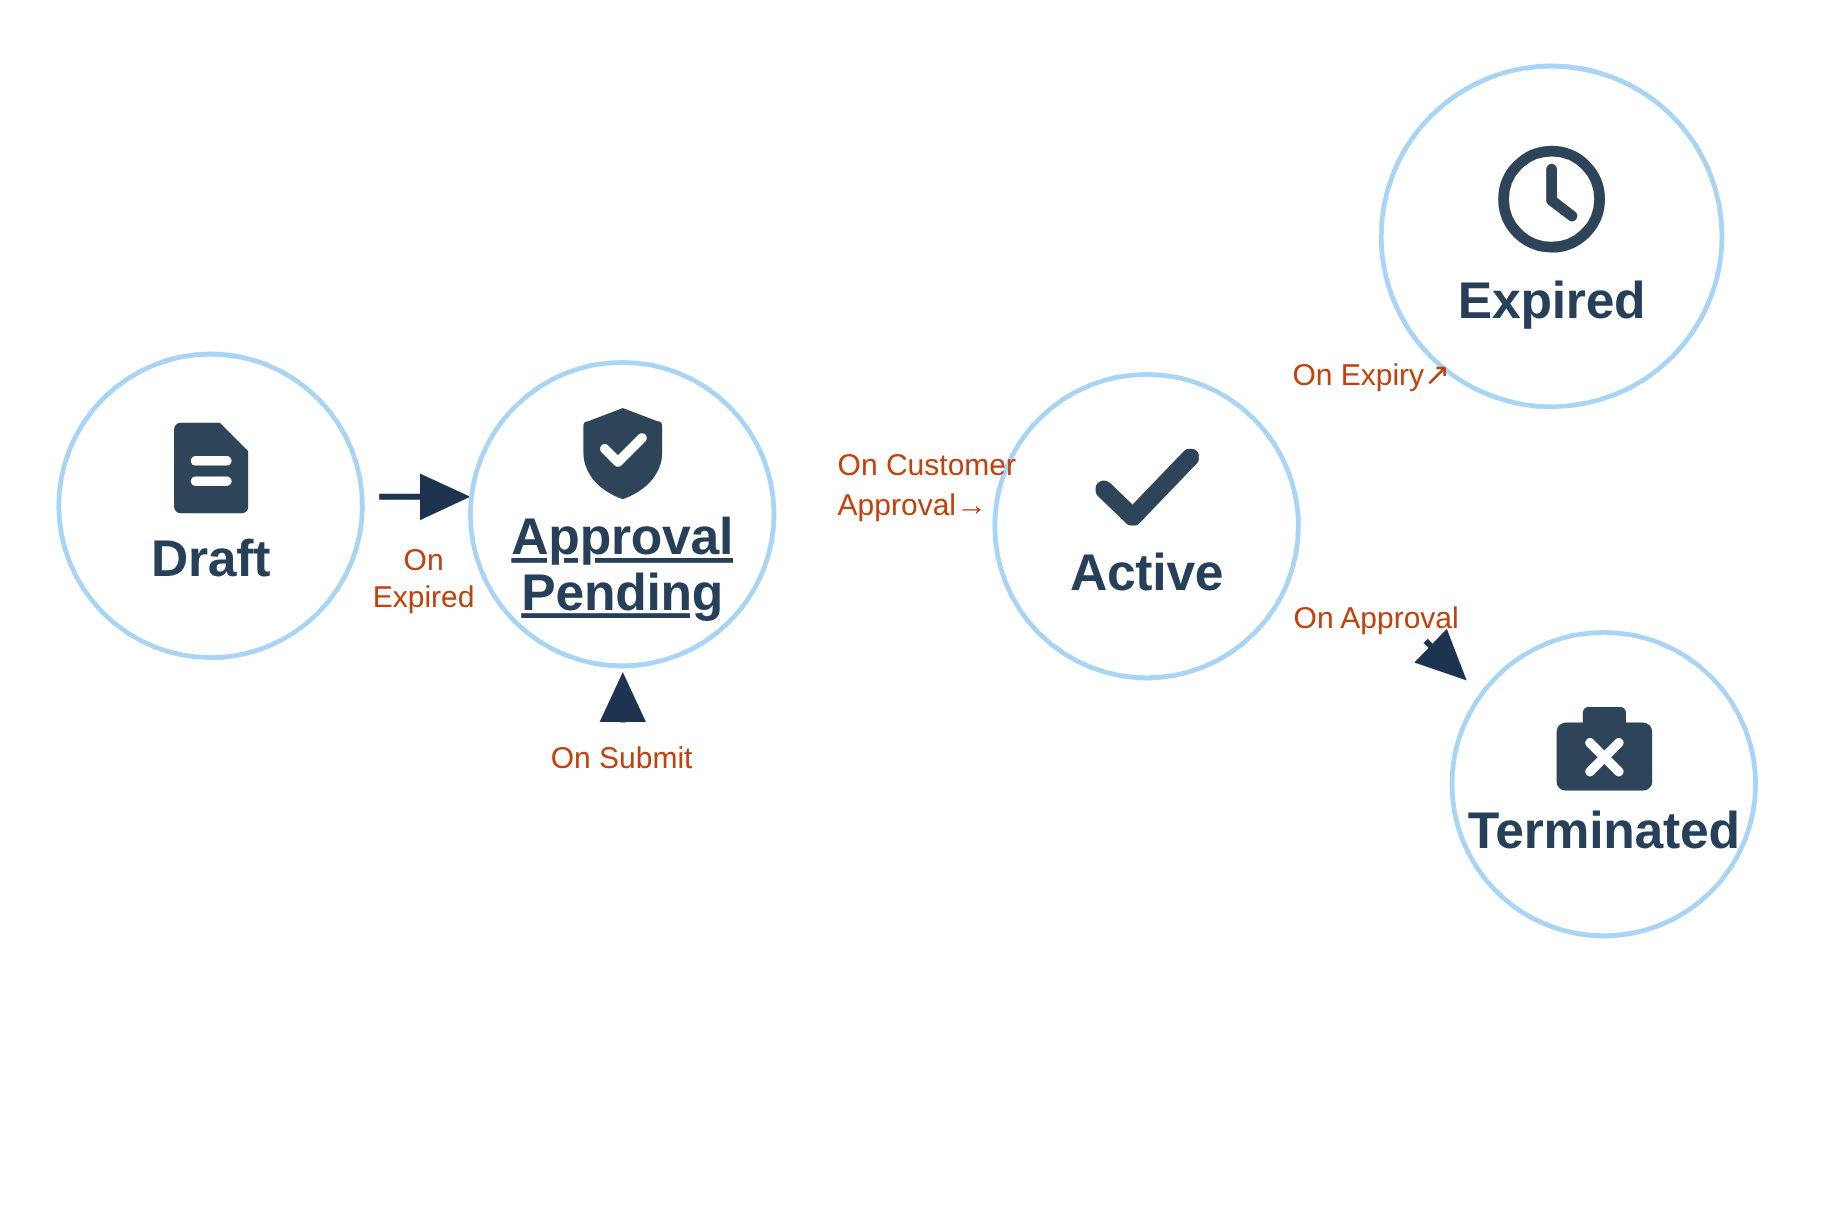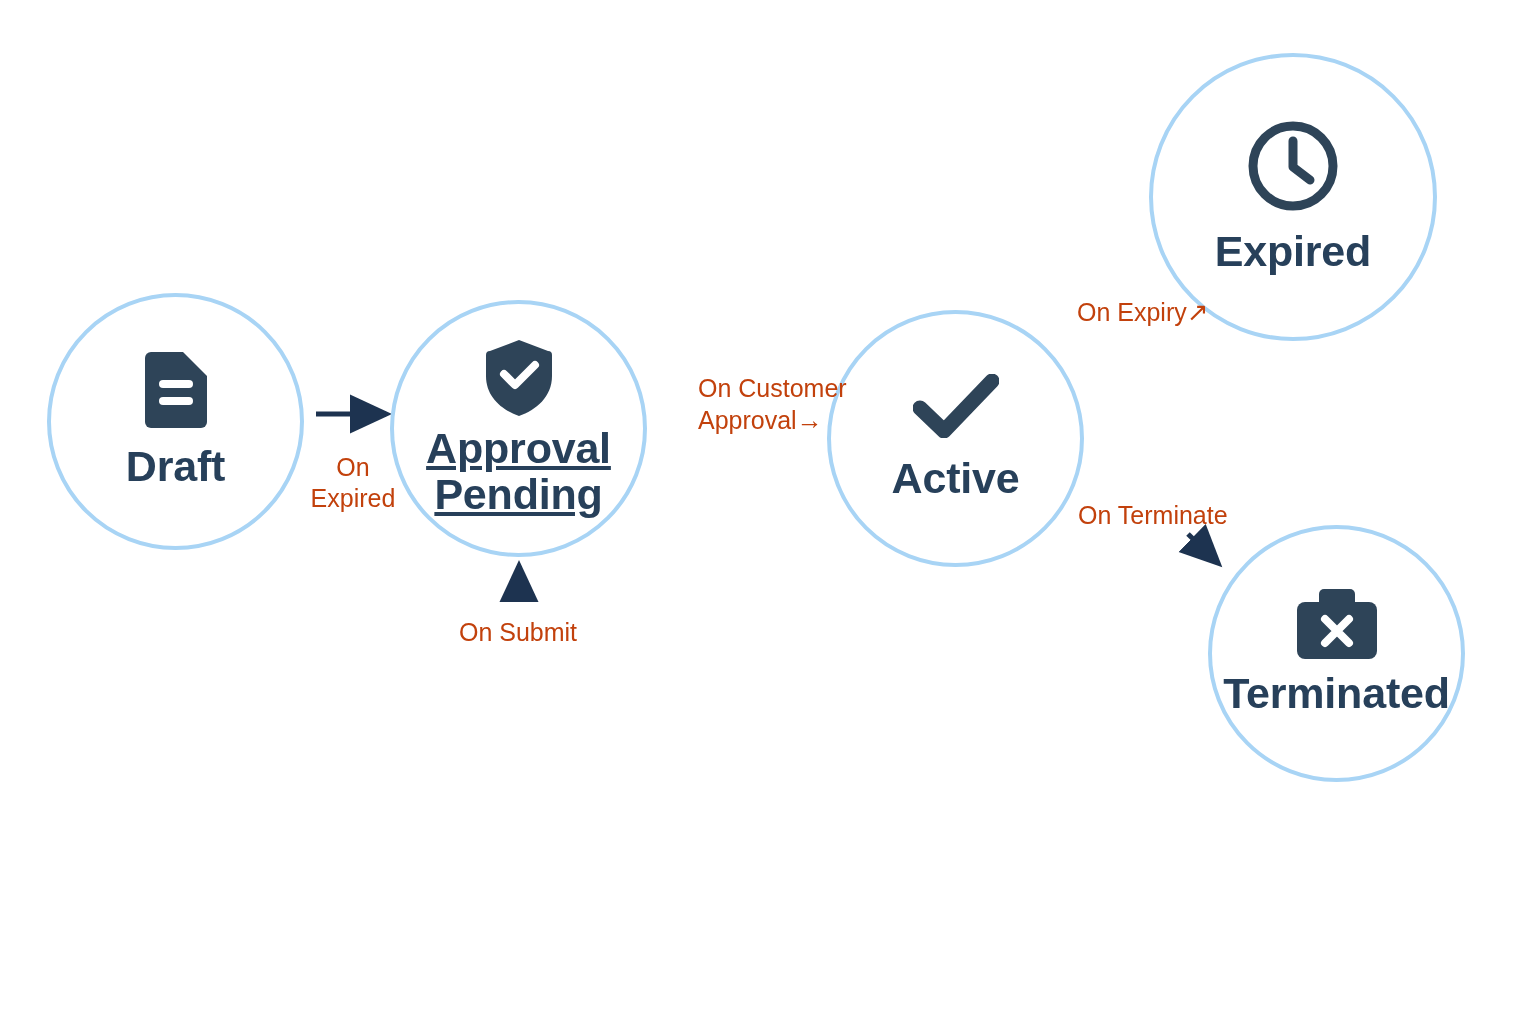--- a/index.html
+++ b/index.html
@@ -169,15 +169,15 @@
   <div class="edge-label" id="label-on-submit-1">On
 Expired</div>
 
   <div class="edge-label" id="label-on-submit-2">On Submit</div>
 
   <div class="edge-label" id="label-customer-approval"><span>On Customer
 Approval</span><span class="arrow-glyph">→</span></div>
 
   <div class="edge-label" id="label-on-expiry"><span>On Expiry</span><span class="arrow-glyph">↗</span></div>
 
-  <div class="edge-label" id="label-on-terminate">On Terminate</div>
+  <div class="edge-label" id="label-on-terminate">On Approval</div>
 
 </div>
 
 </body></html>

